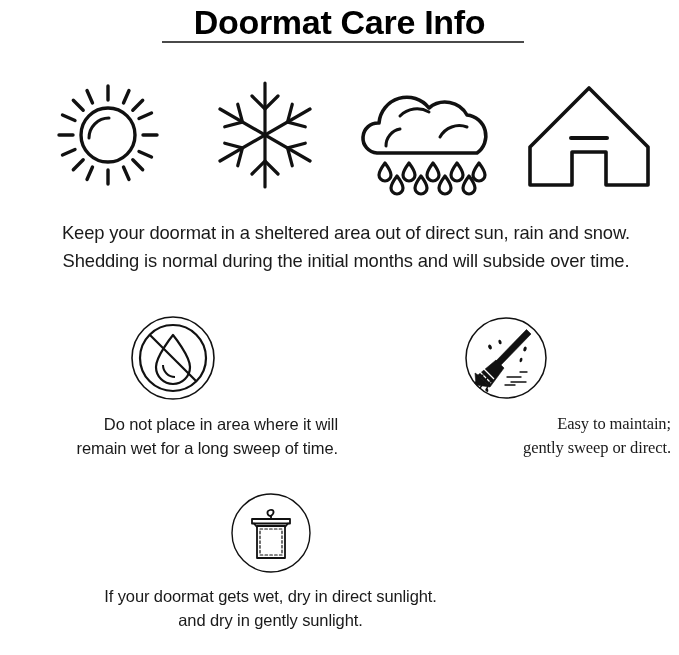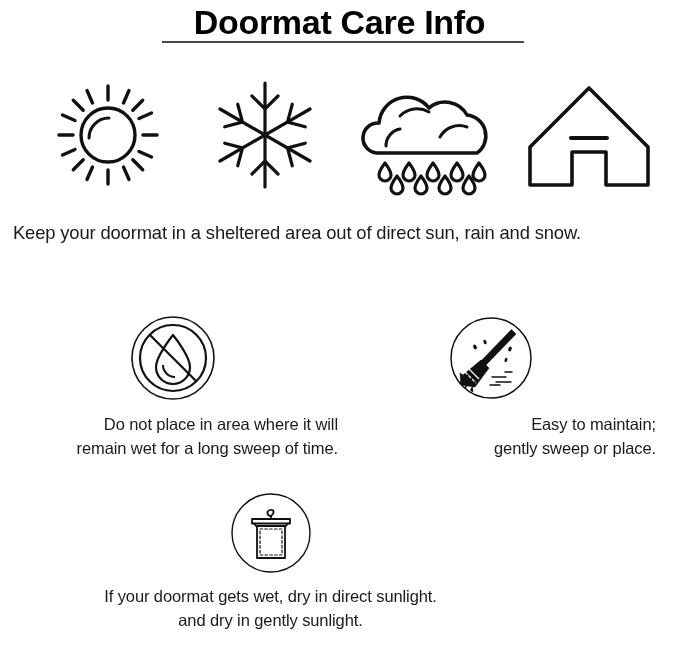--- a/index.html
+++ b/index.html
@@ -61,21 +61,21 @@
   .w-snow  { left: 205px; width: 120px; }
   .w-rain  { left: 355px; width: 148px; }
   .w-house { left: 522px; width: 135px; }
 
   
   .intro {
     position: absolute;
     top: 219px;
     left: 0;
     width: 679px;
-    text-align: left;
+    text-align: center;
     padding-left: 13px;
     box-sizing: border-box;
   }
   .intro .line {
     display: block;
     font-size: 18.4px;
     line-height: 28px;
     color: #1a1a1a;
     letter-spacing: -0.15px;
     white-space: nowrap;
@@ -89,21 +89,21 @@
     width: 679px;
     height: 150px;
   }
   .mid-col {
     position: absolute;
     top: 0;
     width: 330px;
     text-align: right;
   }
   .mid-left  { left: 8px;  }
-  .mid-right { left: 326px; }
+  .mid-right { left: 341px; font-family: Liberation Serif, serif; }
   .badge {
     width: 86px;
     height: 86px;
     margin: 0 auto;
     display: block;
   }
   .caption {
     margin-top: 11px;
     font-size: 16.5px;
     line-height: 24px;
@@ -226,20 +226,21 @@
       <g stroke="#111" stroke-width="3.6" fill="none" stroke-linejoin="round" stroke-linecap="round">
         <path d="M8 75 L67 16 L126 75 L126 113 L84 113 L84 80 L50 80 L50 113 L8 113 Z"></path>
         <path d="M49 66 L85 66" stroke-width="4"></path>
       </g>
     </svg>
   </div>
 </div>
 
 <div class="intro">
   <span class="line">Keep your doormat in a sheltered area out of direct sun, rain and snow.</span>
+  <span class="line">Shedding is normal during the initial months and will subside over time.</span>
 </div>
 
 <div class="mid-section">
 
   <div class="mid-col mid-left">
     <div class="badge">
       <svg viewBox="0 0 86 86" width="86" height="86">
         <g stroke="#111" fill="none">
           <circle cx="43" cy="43" r="41" stroke-width="1.6"></circle>
           <circle cx="43" cy="43" r="33" stroke-width="2.2"></circle>
@@ -285,21 +286,21 @@
           <ellipse cx="27" cy="32" rx="1.7" ry="2.6" transform="rotate(-25 27 32)"></ellipse>
           <ellipse cx="37" cy="27" rx="1.5" ry="2.4" transform="rotate(-20 37 27)"></ellipse>
           <ellipse cx="62" cy="34" rx="1.6" ry="2.5" transform="rotate(20 62 34)"></ellipse>
           <ellipse cx="58" cy="45" rx="1.4" ry="2.2" transform="rotate(15 58 45)"></ellipse>
           <ellipse cx="24" cy="75" rx="1.3" ry="2" transform="rotate(-15 24 75)"></ellipse>
         </g>
       </svg>
     </div>
     <div class="caption">
       <span class="line">Easy to maintain;</span>
-      <span class="line">gently sweep or place.</span>
+      <span class="line">gently sweep or direct.</span>
     </div>
   </div>
 </div>
 
 <div class="bottom-section">
   <div class="badge">
     <svg viewBox="0 0 82 82" width="82" height="82">
       <circle cx="41" cy="41" r="39" stroke="#111" stroke-width="1.4" fill="none"></circle>
       <g stroke="#111" fill="none" stroke-width="1.8" stroke-linecap="round" stroke-linejoin="round">
 

